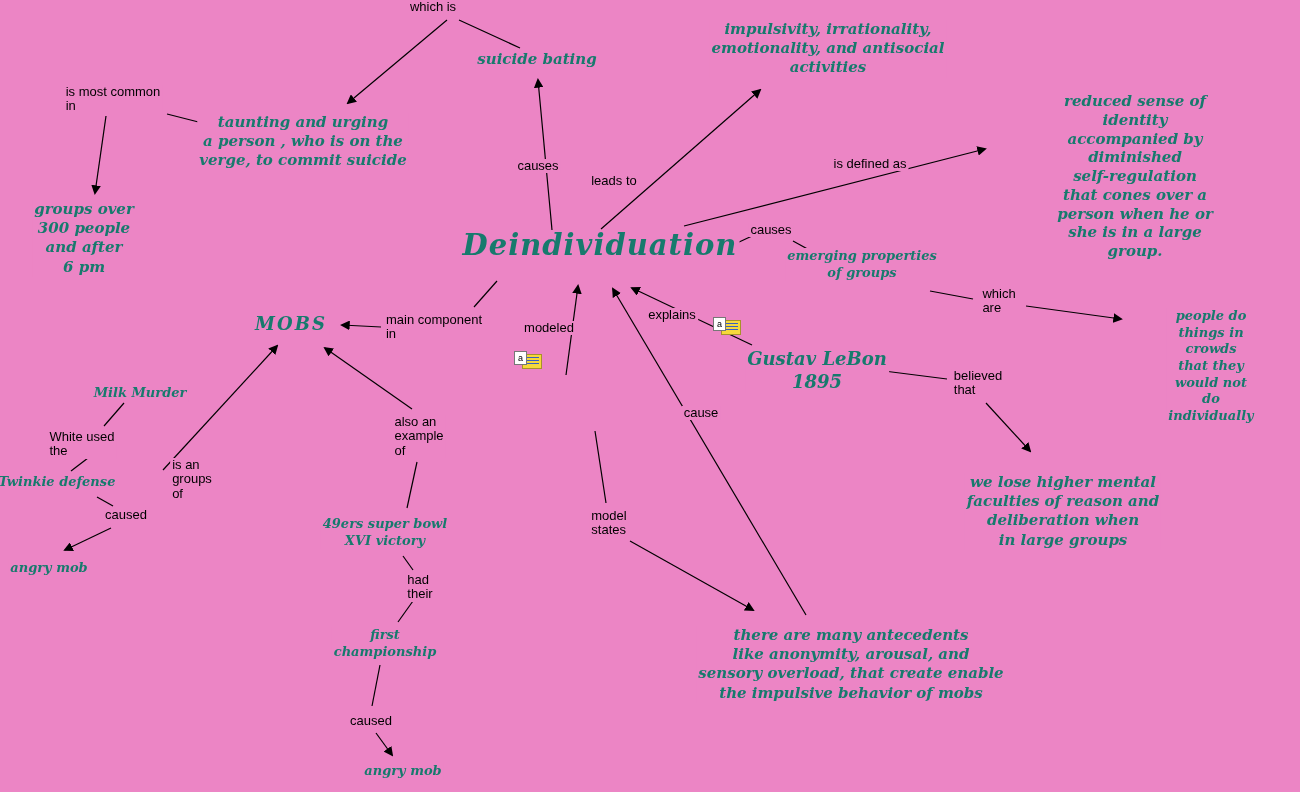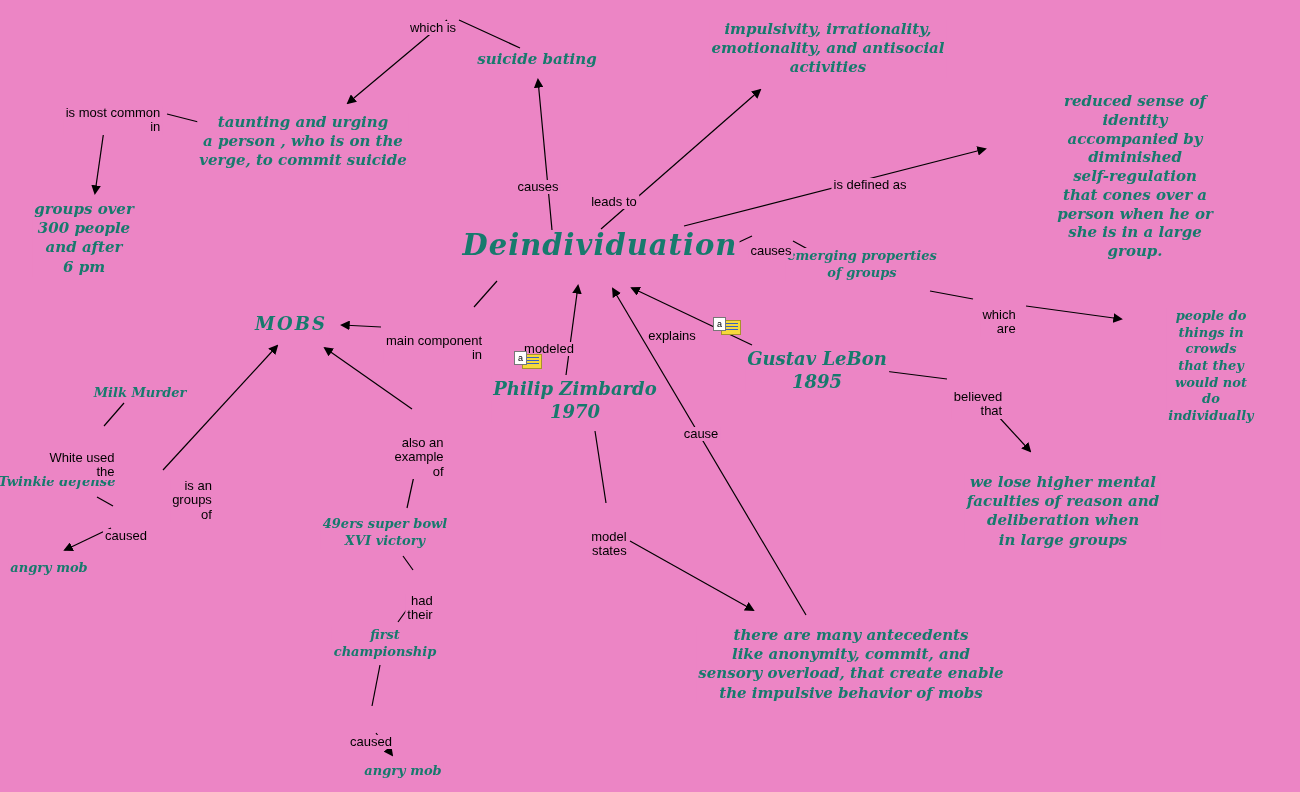--- a/index.html
+++ b/index.html
@@ -31,28 +31,27 @@
   }
   .c.xl{font-size:29px;line-height:1.1;letter-spacing:1px;font-style:italic;}
   .c.lg{font-size:18px;}
   .c.md{font-size:13px;}
   .c.sm{font-size:15px;line-height:1.25;}
   .c.spread{letter-spacing:2px;}
   
   .ll{
     position:absolute;z-index:2;
     transform:translateX(-50%);
-    text-align:right;
+    text-align:left;
     white-space:pre-line;
     color:var(--label);
     background:var(--bg);
     font-family:"Liberation Sans",sans-serif;
     font-size:13px;line-height:1.1;
     padding:0 2px;
-    margin-top:21px;
   }
   
   .resource-icon{position:absolute;z-index:3;width:28px;height:18px;cursor:pointer;}
   .ri-a{
     position:absolute;left:0;top:0;width:11px;height:12px;
     background:#ffffff;border:1px solid #777777;
     font-family:"Liberation Sans",sans-serif;
     font-size:9px;line-height:12px;text-align:center;color:#000;
     z-index:2;
   }
@@ -124,38 +123,36 @@
   <div class="c" style="left:84px;top:200px">groups over
 300 people
 and after
 6 pm</div>
   <div class="c md" style="left:862px;top:248px">emerging properties
 of groups</div>
   <div class="c md" style="left:1211px;top:308px">people do things in crowds
 that they would not
 do individually</div>
   <div class="c lg spread" style="left:291px;top:312px">MOBS</div>
-  <div class="c lg" style="left:575px;top:377px">Philip Zimbardo
-1970</div>
   <div class="c lg" style="left:817px;top:347px">Gustav LeBon
 1895</div>
   <div class="c md" style="left:140px;top:385px">Milk Murder</div>
   <div class="c md" style="left:57px;top:474px">Twinkie defense</div>
   <div class="c md" style="left:49px;top:560px">angry mob</div>
   <div class="c md" style="left:385px;top:516px">49ers super bowl
 XVI victory</div>
   <div class="c md" style="left:385px;top:627px">first
 championship</div>
   <div class="c md" style="left:403px;top:763px">angry mob</div>
   <div class="c" style="left:1063px;top:473px">we lose higher mental
 faculties of reason and
 deliberation when
 in large groups</div>
   <div class="c" style="left:851px;top:626px">there are many antecedents
-like anonymity, commit, and
+like anonymity, arousal, and
 sensory overload, that create enable
 the impulsive behavior of mobs</div>
 
   <div class="ll" style="left:433px;top:0px">which is</div>
   <div class="ll" style="left:113px;top:85px">is most common
 in</div>
   <div class="ll" style="left:538px;top:159px">causes</div>
   <div class="ll" style="left:614px;top:174px">leads to</div>
   <div class="ll" style="left:870px;top:157px">is defined as</div>
   <div class="ll" style="left:771px;top:223px">causes</div>

